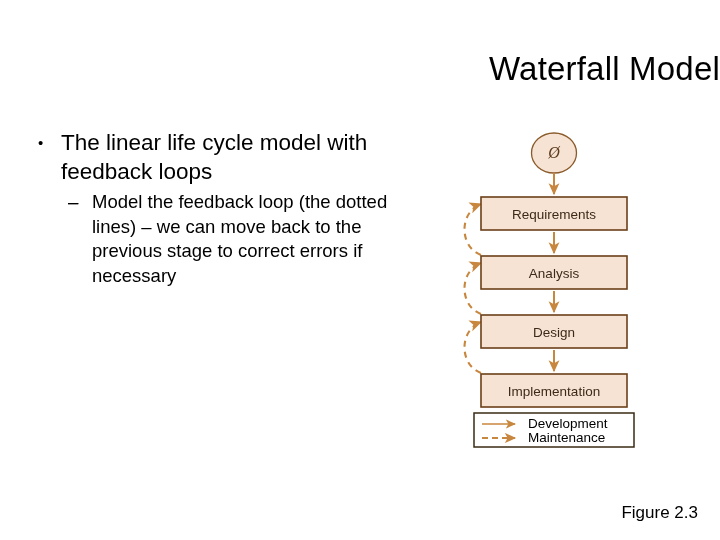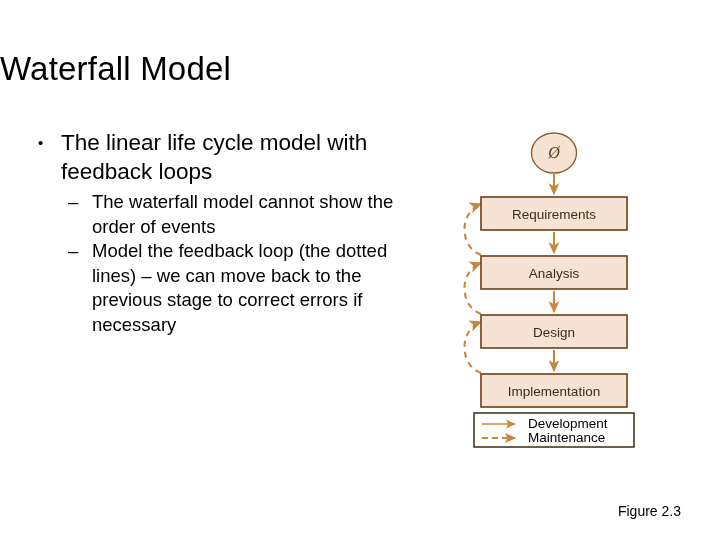--- a/index.html
+++ b/index.html
@@ -21,21 +21,21 @@
     inset: 0;
     background: #ffffff;
   }
 
   
   #slide-title {
     position: absolute;
     left: 0;
     top: 50px;
     width: 720px;
-    text-align: left;
+    text-align: right;
     font-size: 33px;
     font-weight: 400;
     letter-spacing: 0.2px;
     color: #000000;
     white-space: nowrap;
   }
 
   
   #body-text {
     position: absolute;
@@ -101,23 +101,23 @@
   .empty-glyph {
     font-family: "Liberation Serif", serif;
     font-size: 16px;
     font-style: italic;
     fill: #5a3a1c;
   }
 
   
   #figure-caption {
     position: absolute;
-    right: 39px;
+    right: 22px;
     top: 503px;
-    font-size: 14px;
+    font-size: 17px;
     color: #000000;
     white-space: nowrap;
   }
 </style>
 </head>
 <body>
 
 <div id="slide">
 
   <div id="slide-title">Waterfall Model</div>
@@ -125,21 +125,20 @@
   <div id="body-text">
 
     <div class="bullet-l1">
       <span class="marker">•</span>
       <span>The linear life cycle model with feedback loops</span>
     </div>
 
     <div class="sub-list">
       <div class="bullet-l2">
         <span class="marker">–</span>
-        <span>The waterfall model cannot show the order of events</span>
       </div>
       <div class="bullet-l2">
         <span class="marker">–</span>
         <span>Model the feedback loop (the dotted lines) – we can move back to the previous stage to correct errors if necessary</span>
       </div>
     </div>
 
   </div>
 
   <div id="diagram">

